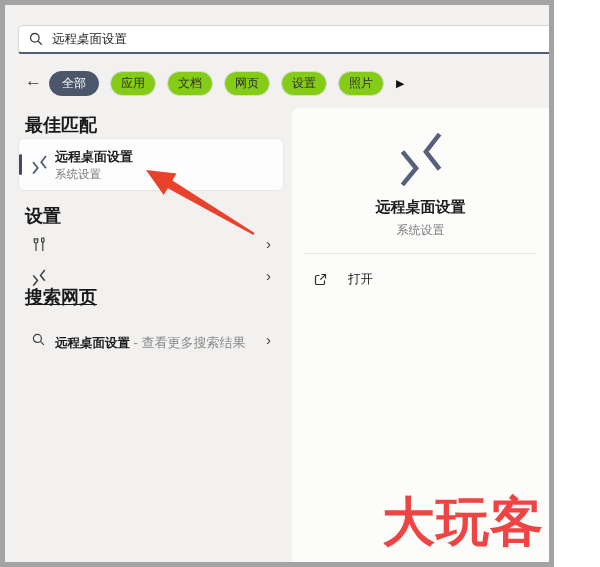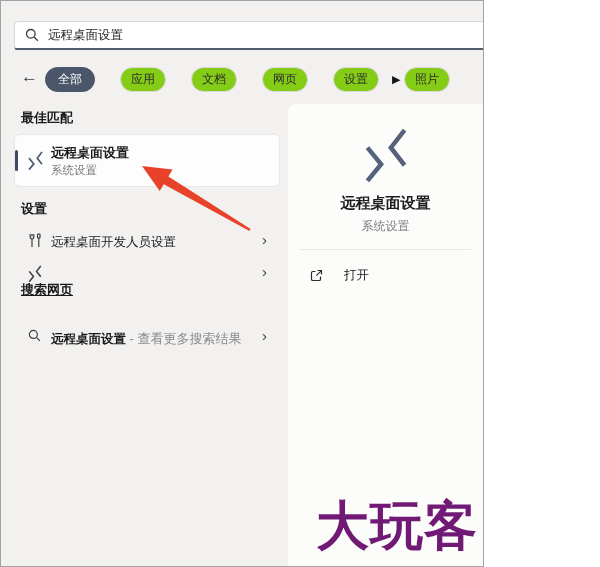--- a/index.html
+++ b/index.html
@@ -1,48 +1,48 @@
 <!DOCTYPE html>
 <html><head>
 <meta charset="utf-8">
 <style>
   html,body{margin:0;padding:0;background:#fff;}
   .window{
-    position:relative;width:484px;height:567px;box-sizing:border-box;
-    background:#f2f1f0;border:1px solid #a3a3a3;overflow:hidden;
+    position:relative;width:554px;height:567px;box-sizing:border-box;
+    background:#f2f1f0;border:5px solid #a3a3a3;overflow:hidden;
     font-family:"Liberation Sans","DejaVu Sans",sans-serif;
     -webkit-font-smoothing:antialiased;
   }
   
   .search-box{
     position:absolute;left:13px;top:20px;width:574px;height:29px;box-sizing:border-box;
     background:#ffffff;border:1px solid #d9d7d5;border-bottom:2px solid #505c72;
     border-radius:5px 5px 3px 3px;display:flex;align-items:center;gap:9px;padding:0 10px;
   }
   .search-input{
     border:none;outline:none;background:transparent;flex:1;
     font-size:12.5px;color:#1f1f1f;font-family:inherit;padding:0;
   }
   
   .back-btn{position:absolute;left:20px;top:67px;font-size:17px;line-height:1;color:#3c3c3c;cursor:default;}
-  .pills{position:absolute;left:44px;top:66px;display:flex;gap:25px;}
+  .pills{position:absolute;left:44px;top:66px;display:flex;gap:11px;}
   .pill{
     height:25px;box-sizing:border-box;padding:0 10px;display:flex;align-items:center;
     border-radius:13px;background:#84cc16;border:1px solid #dcdad8;
     font-size:12px;color:#2c2c2c;white-space:nowrap;
   }
   .pill.selected{background:#4b566b;border-color:#4b566b;color:#ffffff;padding:0 12px;}
   .play-btn{position:absolute;left:391px;top:71px;font-size:11px;color:#141414;line-height:1.4;}
   .badge{
     position:absolute;left:544px;top:69px;width:19px;height:19px;border-radius:50%;
     background:#e2e0de;color:#333;font-size:11.5px;display:flex;align-items:center;justify-content:center;
   }
   .more-dots{position:absolute;left:571px;top:69px;font-size:10px;letter-spacing:1.5px;color:#333;}
   
-  .sec-h{position:absolute;left:20px;font-size:13px;font-weight:bold;color:#191919;}
+  .sec-h{position:absolute;left:20px;font-size:18px;font-weight:bold;color:#191919;}
   .h-best{top:108px;} .h-settings{top:199px;} .h-web{top:280px;text-decoration:underline;}
   .best-card{
     position:absolute;left:14px;top:134px;width:264px;height:51px;
     background:#fdfdfd;border-radius:5px;box-shadow:0 0 0 1px rgba(0,0,0,0.04);
   }
   .indicator{position:absolute;left:0px;top:15px;width:3px;height:21px;border-radius:2px;background:#3f4b66;}
   .best-icon{position:absolute;left:13px;top:16px;}
   .best-title{position:absolute;left:36px;top:9px;font-size:13px;font-weight:bold;color:#1b1b1b;}
   .best-sub{position:absolute;left:36px;top:28px;font-size:11.5px;color:#7a7a7a;}
   .result-row{position:absolute;left:14px;width:264px;height:32px;border-radius:4px;}
@@ -58,21 +58,21 @@
     background:#fcfcfb;border-radius:8px 0 0 0;
   }
   .preview-icon{position:absolute;left:50%;top:23px;transform:translateX(-50%);}
   .preview-title{position:absolute;top:90px;left:0;width:100%;text-align:center;font-size:15px;font-weight:bold;color:#1c1c1c;}
   .preview-sub{position:absolute;top:114px;left:0;width:100%;text-align:center;font-size:12px;color:#7a7a7a;}
   .divider{position:absolute;top:145px;left:12px;right:12px;height:1px;background:#e8e6e4;}
   .open-row{position:absolute;top:159px;left:22px;height:24px;display:flex;align-items:center;gap:21px;}
   .open-label{font-size:12.5px;color:#1b1b1b;}
   .watermark{
     position:absolute;right:5px;bottom:14px;font-size:53px;font-weight:bold;
-    color:#701a75;letter-spacing:1px;font-family:"DejaVu Sans",sans-serif;line-height:1;
+    color:#ef4444;letter-spacing:1px;font-family:"DejaVu Sans",sans-serif;line-height:1;
   }
   
   .arrow-overlay{position:absolute;left:0;top:0;z-index:40;pointer-events:none;}
 </style>
 </head>
 <body>
 
 <div class="window">
 
   <div class="search-box">
@@ -111,21 +111,20 @@
   <div class="sec-h h-settings">设置</div>
 
   <div class="result-row row-1">
     <svg class="row-icon" width="14" height="15" viewBox="0 0 14 15" fill="none" stroke="#2f2f2f" stroke-width="1.1">
       <path d="M2.2 1 V4.2 C2.2 5.4 3 6 4 6 C5 6 5.8 5.4 5.8 4.2 V1"></path>
       <line x1="4" y1="1" x2="4" y2="3.4"></line>
       <line x1="4" y1="6" x2="4" y2="14"></line>
       <rect x="9.6" y="1" width="2.4" height="4" rx="0.4"></rect>
       <line x1="10.8" y1="5" x2="10.8" y2="14"></line>
     </svg>
-    <div class="row-label">远程桌面开发人员设置</div>
     <div class="row-chevron">›</div>
   </div>
 
   <div class="result-row row-2">
     <svg class="row-icon" width="14" height="17" viewBox="0 0 44 56" fill="none">
       <path d="M41 3 L27 21 L41 39" stroke="#3c3c3c" stroke-width="5"></path>
       <path d="M3 21 L17 38 L3 55" stroke="#3c3c3c" stroke-width="5"></path>
     </svg>
     <div class="row-chevron">›</div>
   </div>

